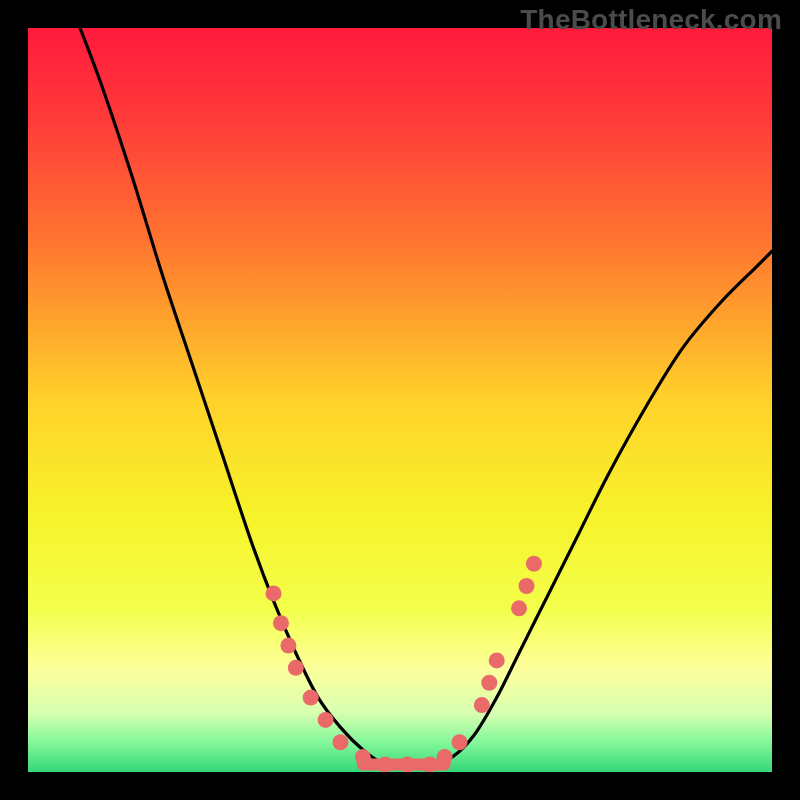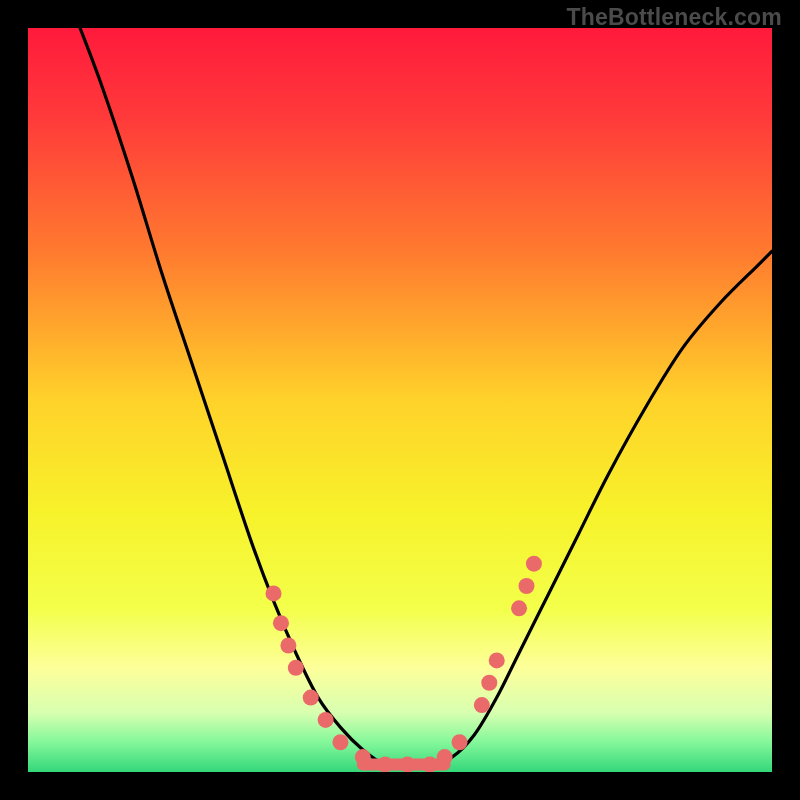--- a/index.html
+++ b/index.html
@@ -23,21 +23,21 @@
     top: 28px;
     width: 744px;
     height: 744px;
     overflow: hidden;
   }
   .credit {
     position: absolute;
     top: 4px;
     right: 18px;
     color: #4b4b4b;
-    font-size: 23px;
+    font-size: 28px;
     font-weight: 600;
     letter-spacing: 0.2px;
     z-index: 5;
     font-family: Arial, sans-serif;
   }
 </style>
 </head>
 <body>
 
 <div class="frame">

